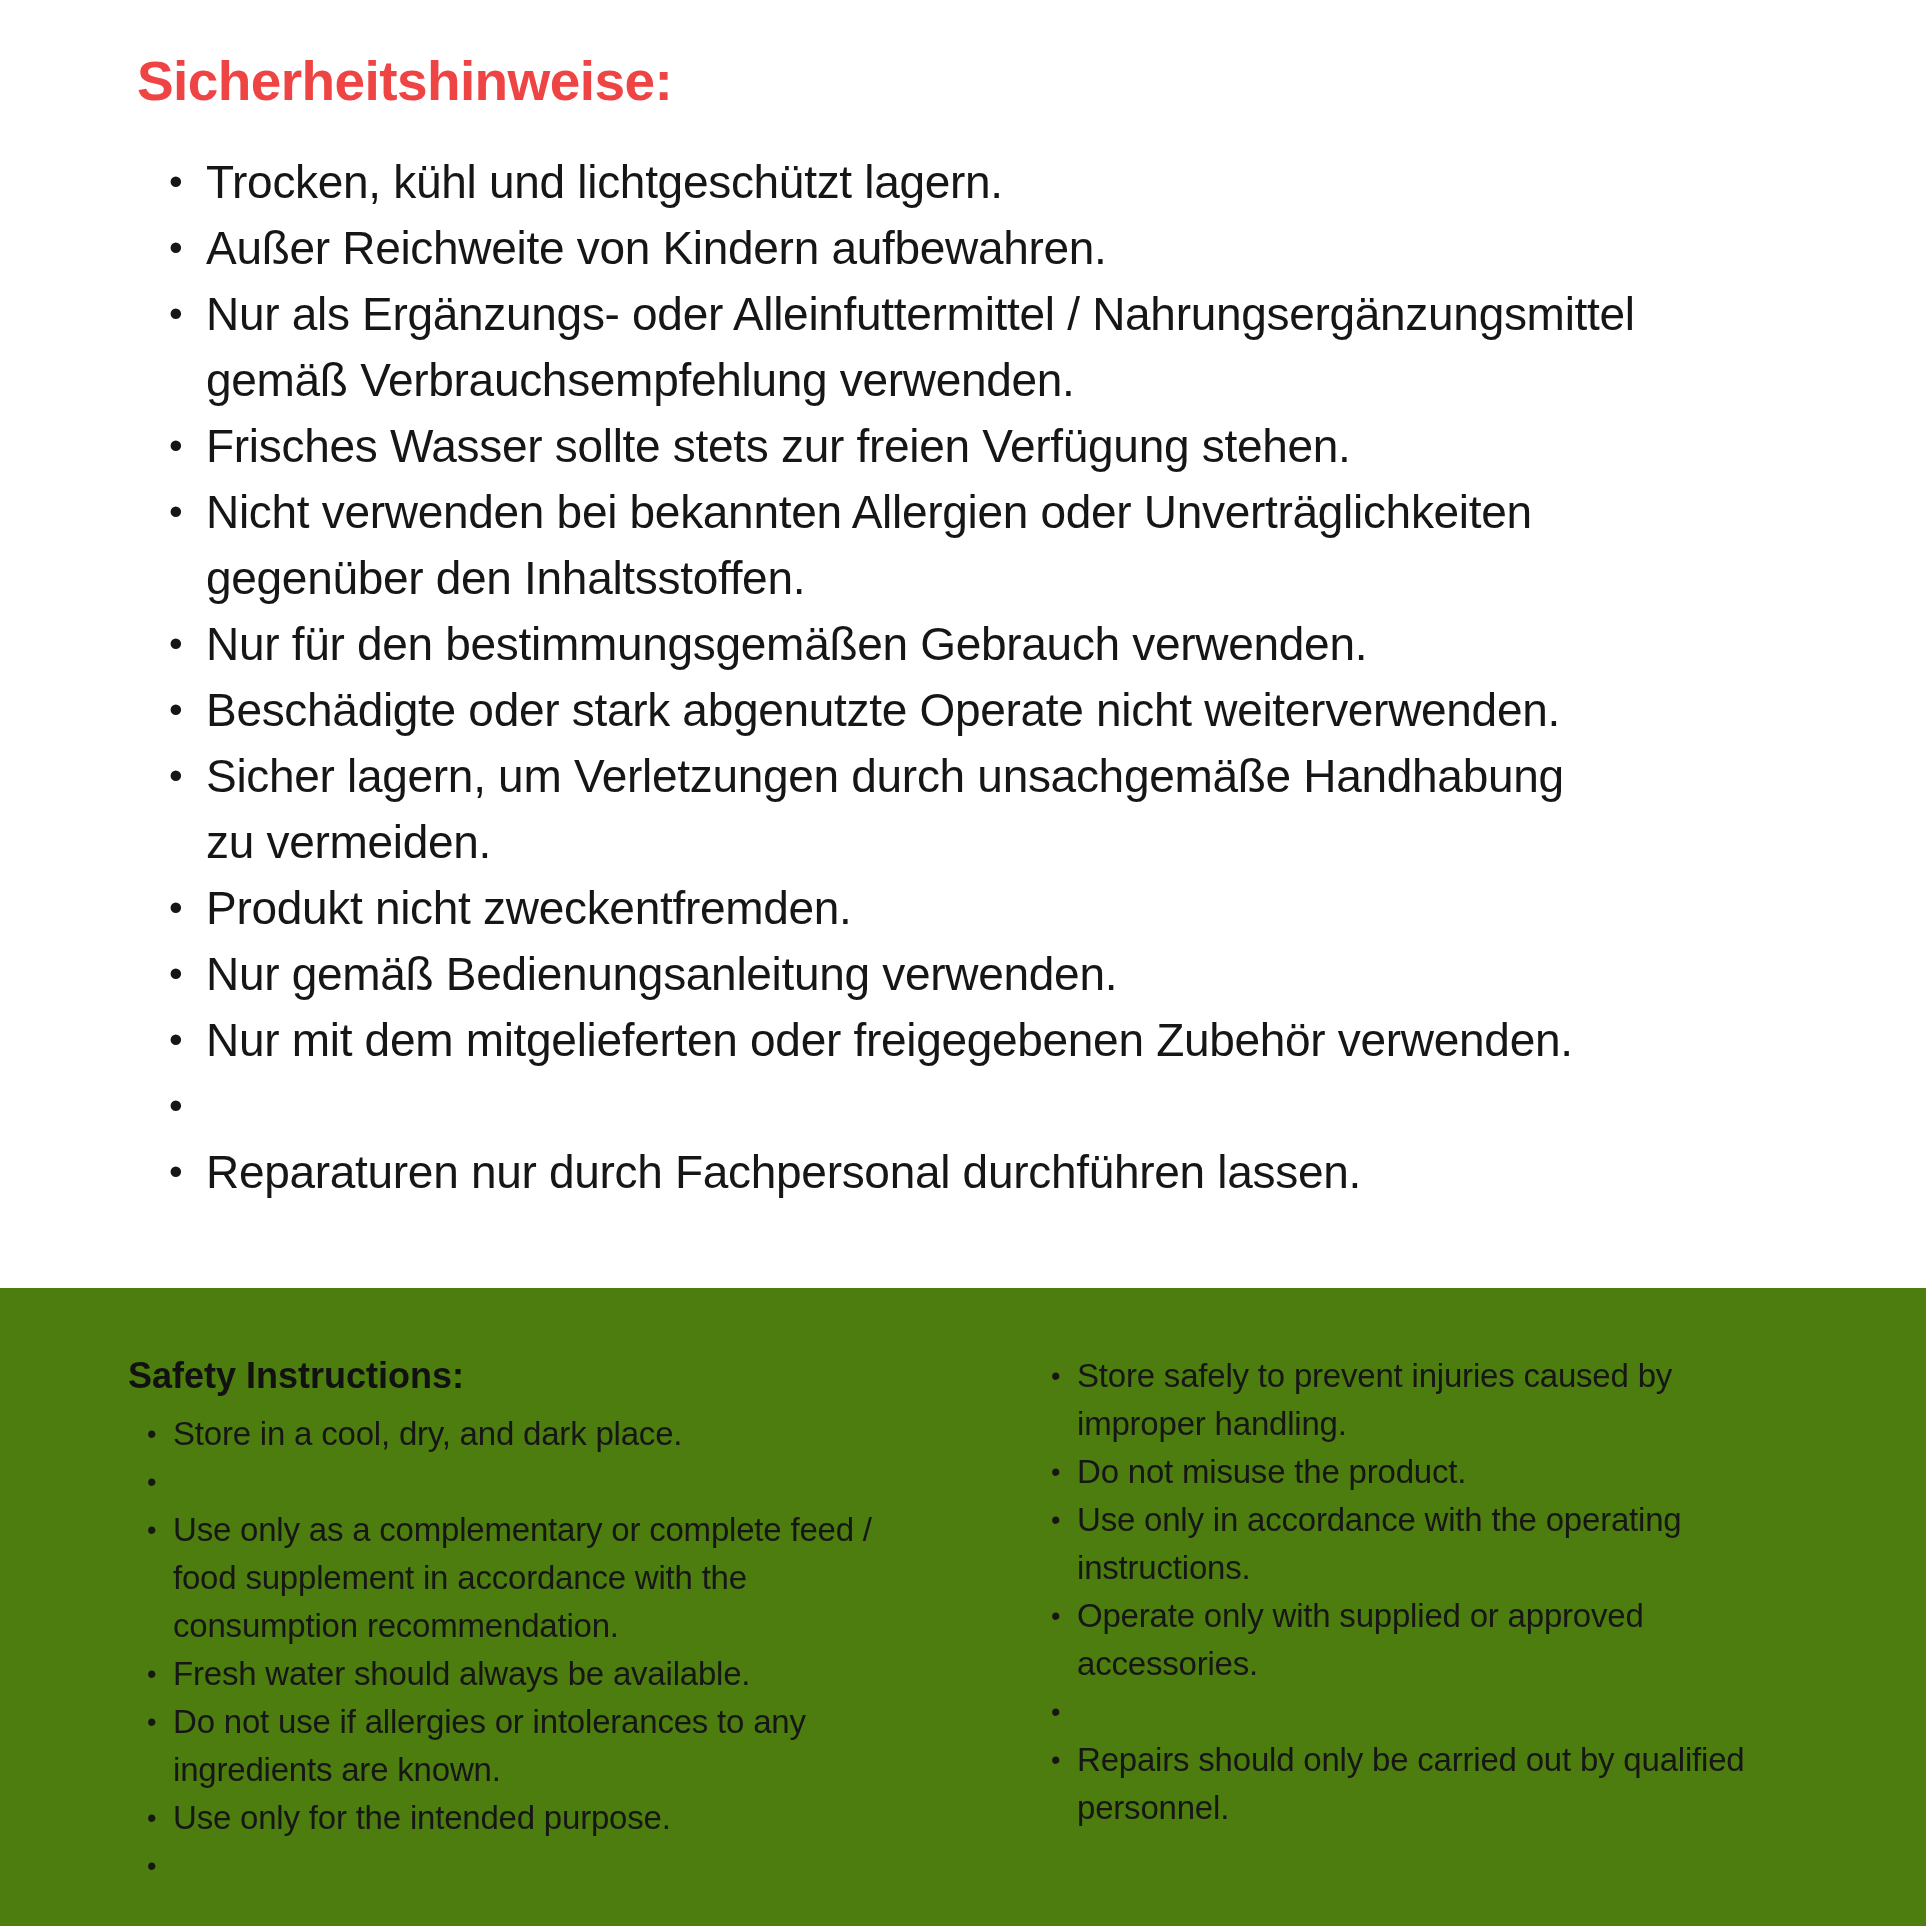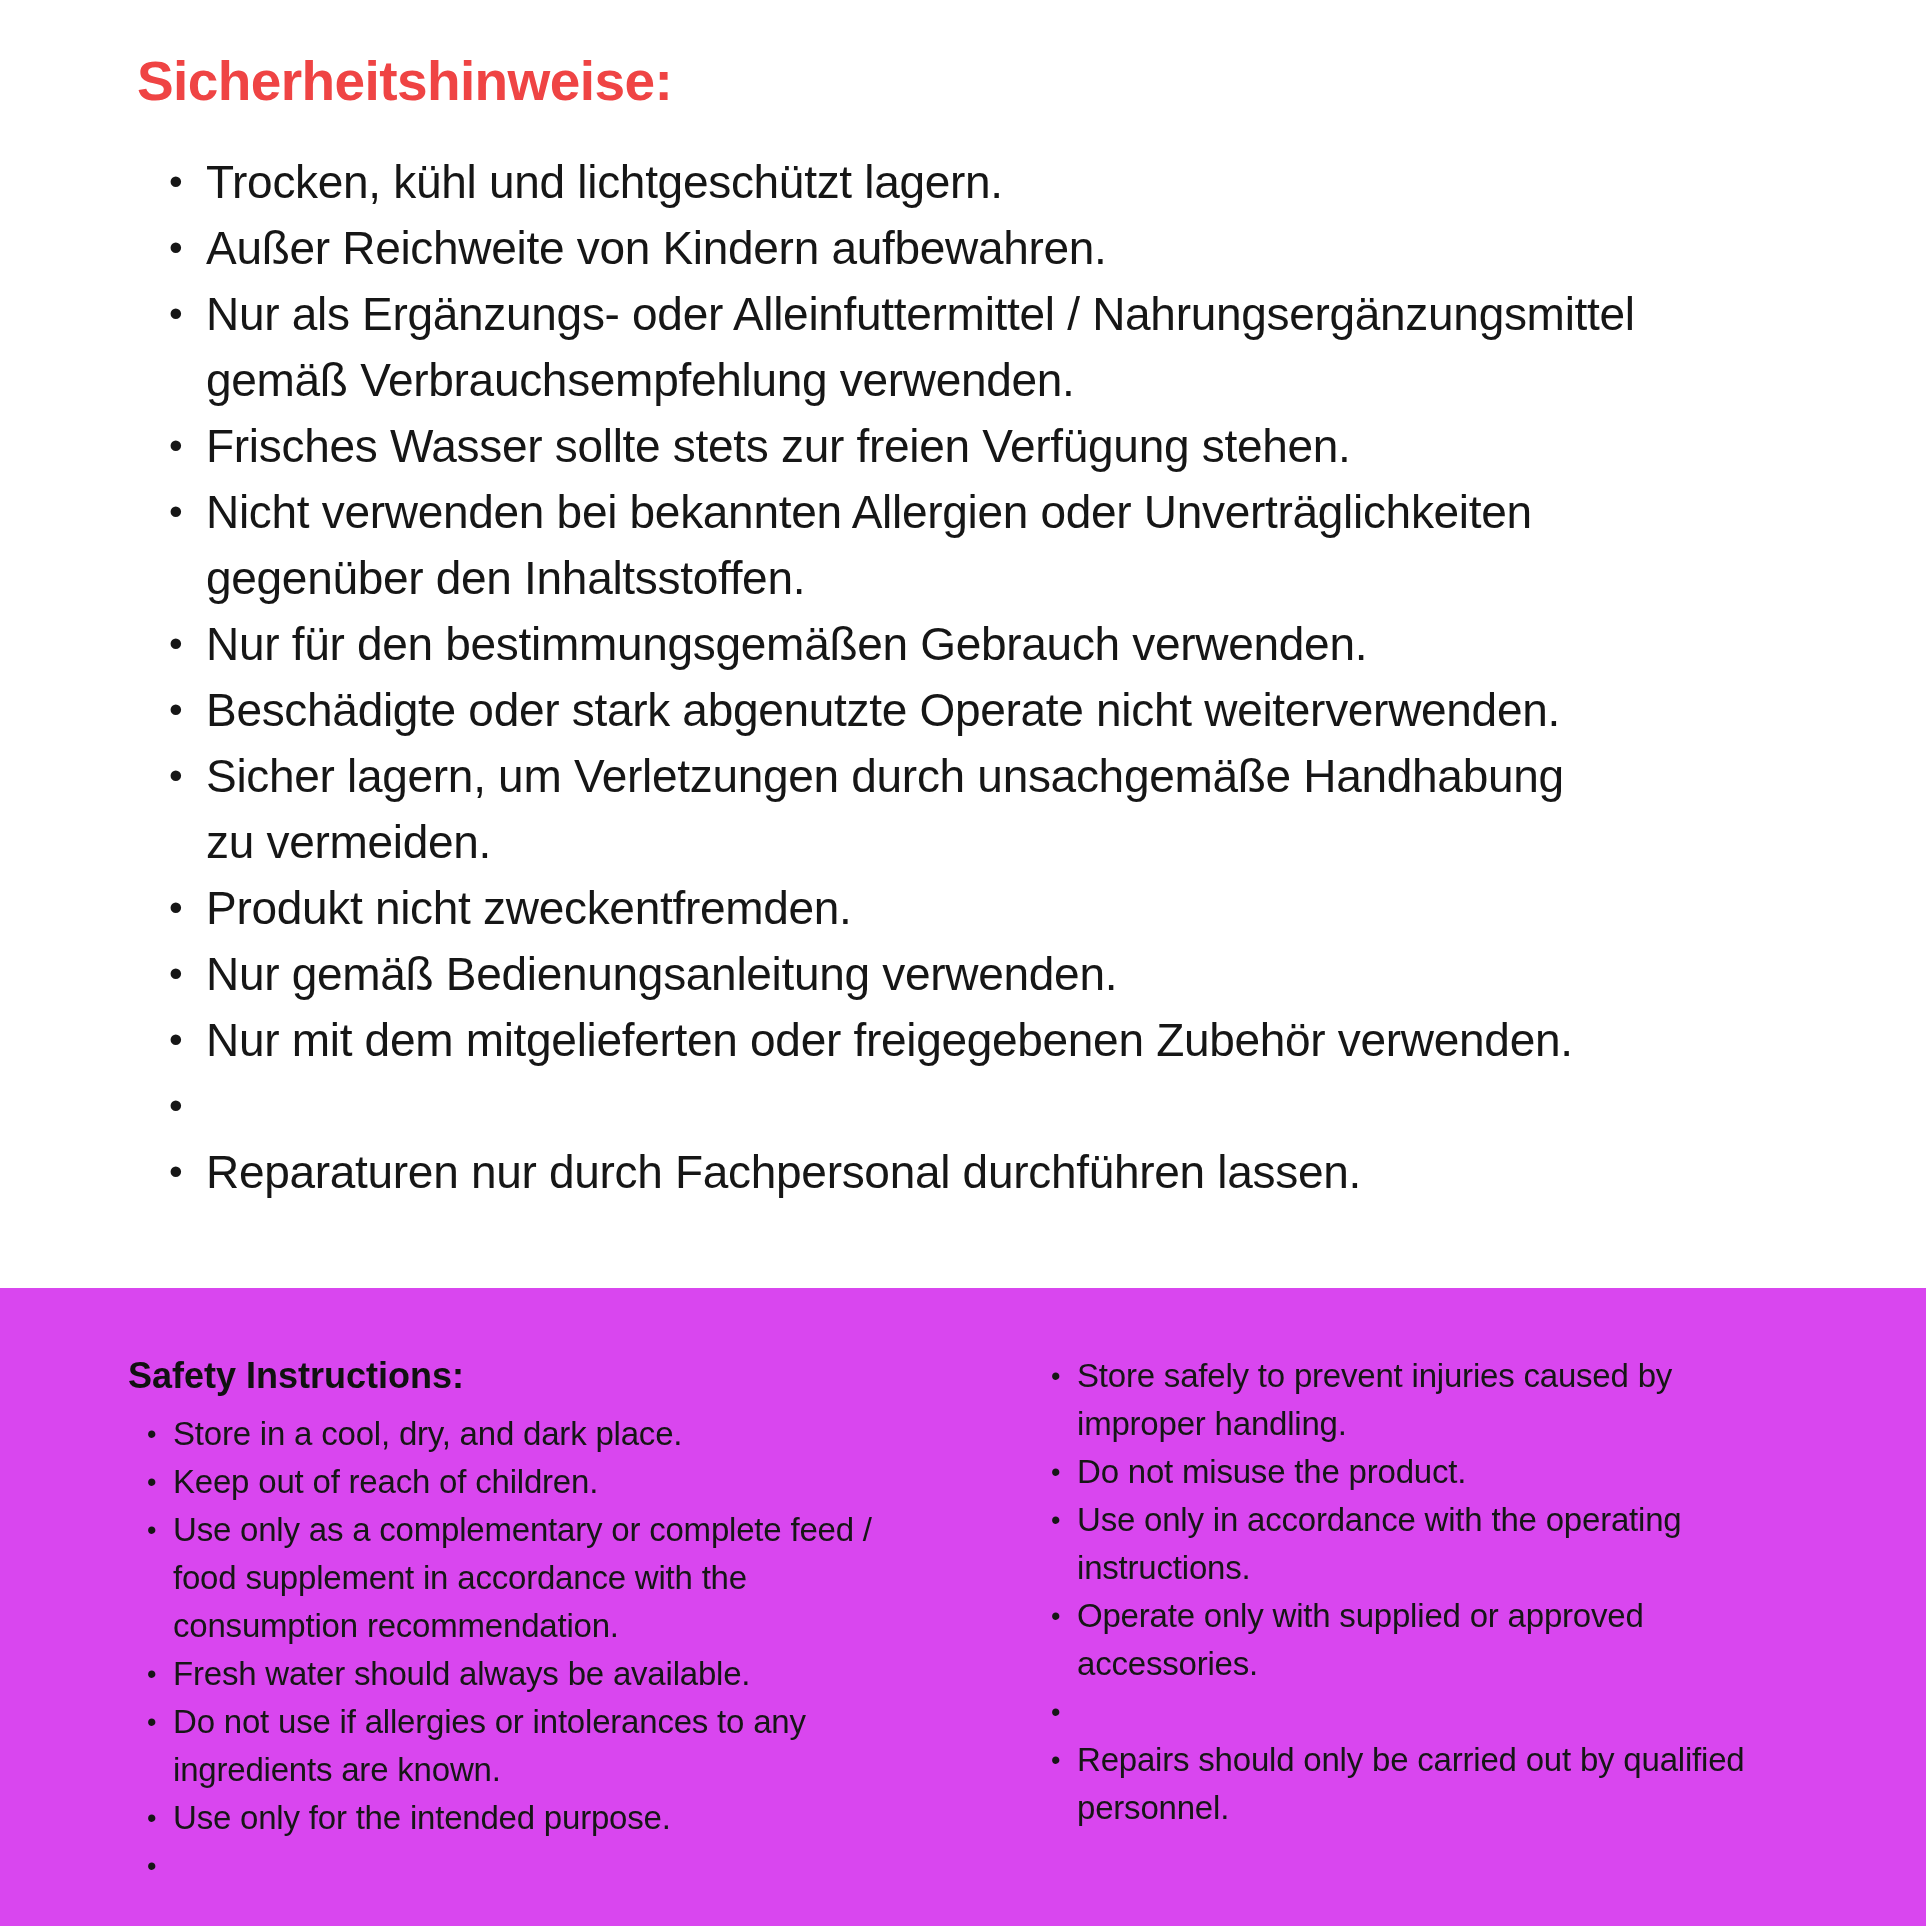--- a/index.html
+++ b/index.html
@@ -53,21 +53,21 @@
     white-space: pre-line;
   }
 
   
   .band {
     position: absolute;
     left: 0;
     top: 1288px;
     width: 1926px;
     height: 638px;
-    background: #d946ef;
+    background: #4d7c0f;
   }
   .en-col {
     position: absolute;
     top: 64px;
   }
   .en-col.left  { left: 128px;  width: 880px; }
   .en-col.right { left: 1032px; width: 854px; }
   .title-en {
     font-size: 36px;
     font-weight: 700;
@@ -161,21 +161,20 @@
 
     <div class="en-col left">
       <div class="title-en">Safety Instructions:</div>
       <ul class="en-list">
         <li>
             <span class="bullet">•</span>
             <span class="item-text">Store in a cool, dry, and dark place.</span>
           </li>
         <li>
             <span class="bullet">•</span>
-            <span class="item-text">Keep out of reach of children.</span>
           </li>
         <li>
             <span class="bullet">•</span>
             <span class="item-text">Use only as a complementary or complete feed /
 food supplement in accordance with the
 consumption recommendation.</span>
           </li>
         <li>
             <span class="bullet">•</span>
             <span class="item-text">Fresh water should always be available.</span>

